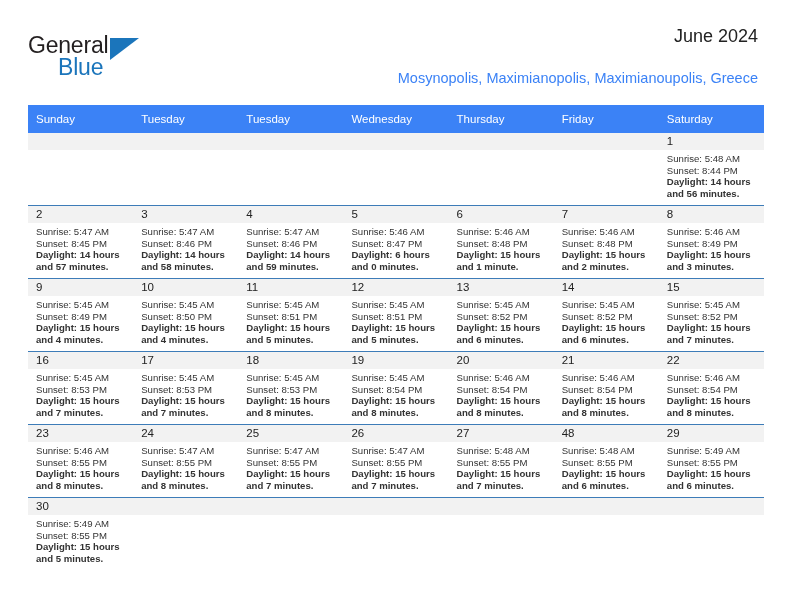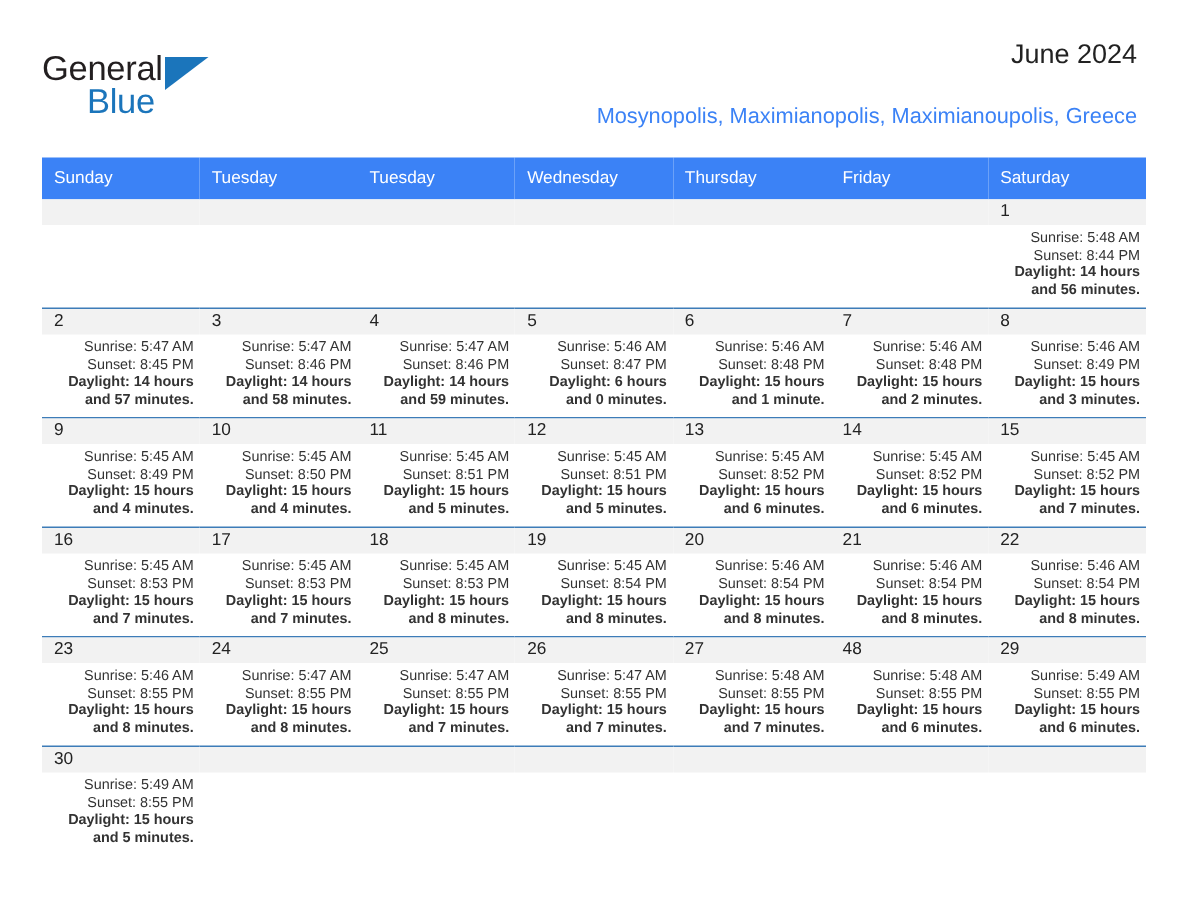--- a/index.html
+++ b/index.html
@@ -126,21 +126,20 @@
     box-sizing: border-box;
   }
   .cell.empty .daynum-band {
     background: #f2f2f2;
   }
   .info {
     padding: 3px 4px 0 8px;
     font-size: 9.6px;
     line-height: 11.6px;
     color: #333333;
-    text-align: right;
   }
   .info div {
     white-space: nowrap;
   }
   .info .daylight {
     white-space: normal;
     font-weight: bold;
   }
 </style>
 </head>

